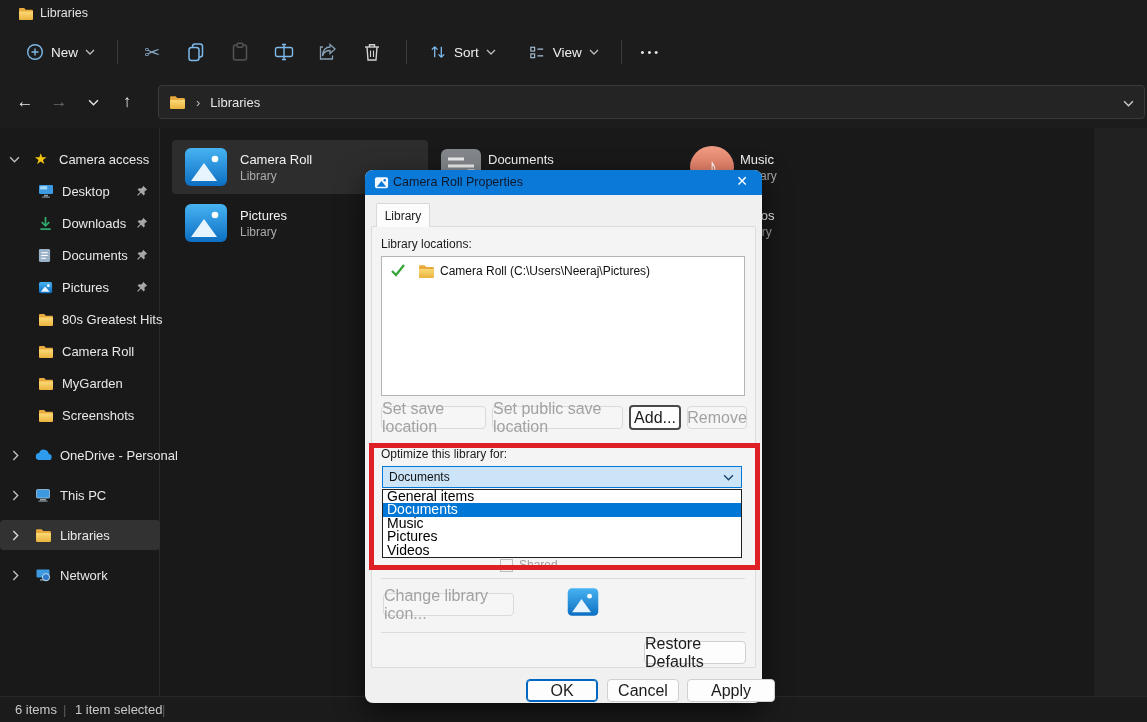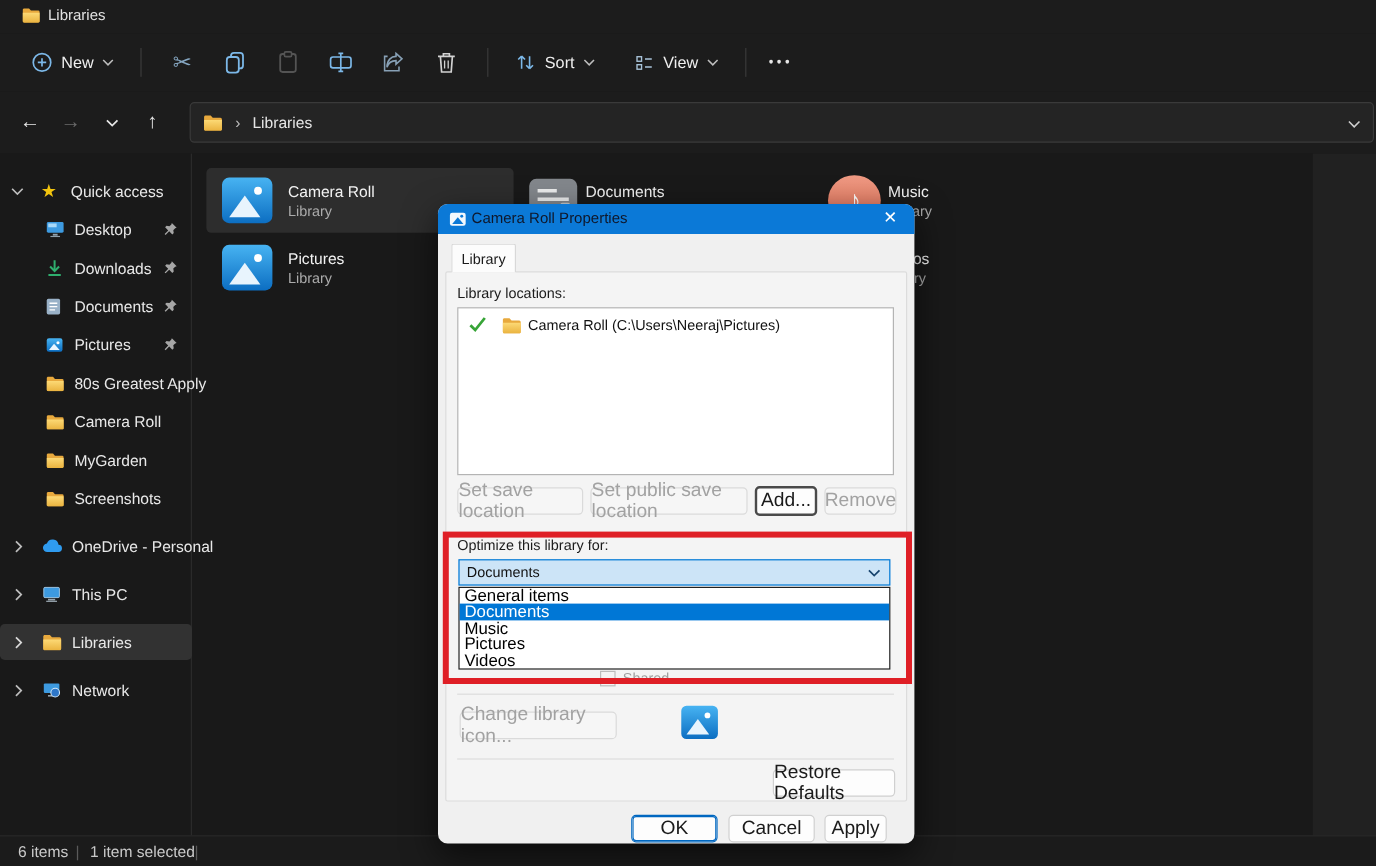--- a/index.html
+++ b/index.html
@@ -81,21 +81,21 @@
 
   #shared-row { position:absolute; left:135px; top:388px; display:flex; align-items:center; gap:6px; color:#9f9f9f; }
   #shared-box { width:13px; height:13px; background:#f4f4f4; border:1px solid #bcbcbc; }
 
   .hsep { position:absolute; left:16px; width:364px; height:1px; background:#dcdcdc; }
 
   #annotation { position:absolute; left:4px; top:273px; width:391px; height:127px; border:5px solid #df1f26; z-index:40; pointer-events:none; }
 
   #dlg-footer-ok { left:161px; top:509px; width:72px; }
   #dlg-footer-cancel { left:242px; top:509px; width:72px; }
-  #dlg-footer-apply { left:322px; top:509px; width:52px; }
+  #dlg-footer-apply { left:322px; top:509px; width:88px; }
 
   
   #statusbar { left:0; top:696px; width:1147px; height:26px; background:#1b1b1b; border-top:1px solid #282828; z-index:10; }
   #statusbar span { position:absolute; top:5px; font-size:13px; color:#c9c9c9; }
   #statusbar .pipe { color:#5a5a5a; }
 </style>
 </head>
 <body>
 
 <svg width="0" height="0" style="position:absolute">
@@ -251,21 +251,21 @@
   <div class="abs" id="scroll-strip"></div>
 
   <div class="abs" id="sidebar">
     <div class="side-row" style="top:16px">
       <span class="sr-chev">
           <svg width="11" height="7" viewBox="0 0 10 6">
             <path d="M1 1l4 4 4-4" stroke="#bdbdbd" fill="none" stroke-width="1.3"></path>
           </svg>
         </span>
       <span class="sr-icon qa star">★</span>
-      <span class="sr-label qa">Quick access</span>
+      <span class="sr-label qa">Camera access</span>
     </div>
 
     <div class="side-row" style="top:48px">
       <span class="sr-icon">
           <svg width="16" height="14" viewBox="0 0 16 14">
             <rect x="1" y="1" width="14" height="9" rx="1.2" fill="#3d9ae0"></rect>
             <rect x="2.2" y="2.2" width="7" height="3.2" fill="#a8d8f8"></rect>
             <rect x="6" y="10.8" width="4" height="1.6" fill="#8fa0ac"></rect>
             <rect x="4" y="12.6" width="8" height="1" fill="#8fa0ac"></rect>
           </svg>
@@ -325,21 +325,21 @@
         </span>
     </div>
 
     <div class="side-row" style="top:176px">
       <span class="sr-icon">
           <svg width="16" height="13" viewBox="0 0 16 13">
             <path d="M1 2.2C1 1.5 1.5 1 2.2 1h4l1.6 1.8h6A1.2 1.2 0 0 1 15 4v7.6c0 .8-.5 1.4-1.2 1.4H2.2C1.5 13 1 12.4 1 11.6Z" fill="#e8a93d"></path>
             <path d="M1 4.6h14v7c0 .8-.5 1.4-1.2 1.4H2.2C1.5 13 1 12.4 1 11.6Z" fill="url(#foldg)"></path>
           </svg>
         </span>
-      <span class="sr-label">80s Greatest Apply</span>
+      <span class="sr-label">80s Greatest Hits</span>
     </div>
 
     <div class="side-row" style="top:208px">
       <span class="sr-icon">
           <svg width="16" height="13" viewBox="0 0 16 13">
             <path d="M1 2.2C1 1.5 1.5 1 2.2 1h4l1.6 1.8h6A1.2 1.2 0 0 1 15 4v7.6c0 .8-.5 1.4-1.2 1.4H2.2C1.5 13 1 12.4 1 11.6Z" fill="#e8a93d"></path>
             <path d="M1 4.6h14v7c0 .8-.5 1.4-1.2 1.4H2.2C1.5 13 1 12.4 1 11.6Z" fill="url(#foldg)"></path>
           </svg>
         </span>
       <span class="sr-label">Camera Roll</span>

